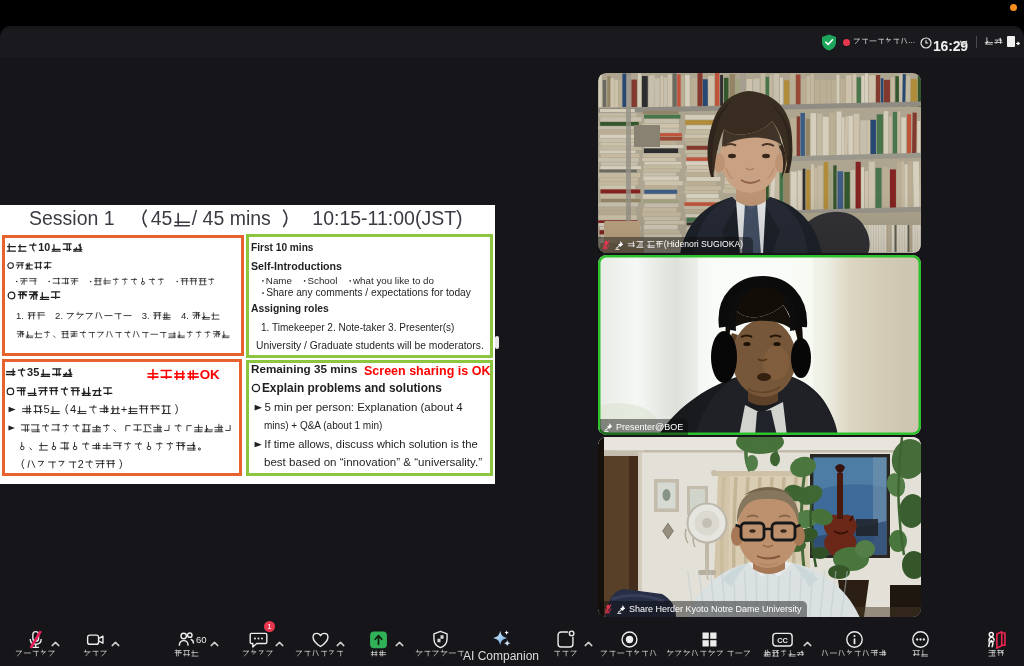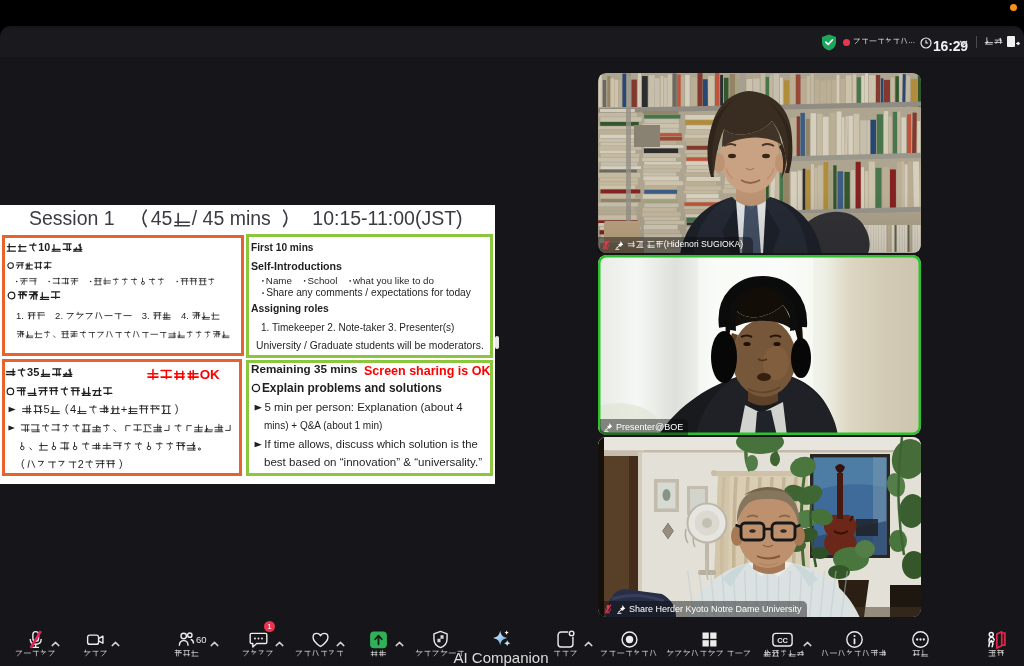--- a/index.html
+++ b/index.html
@@ -825,21 +825,21 @@
           <stop offset="0" stop-color="#e8f4fd"></stop>
           <stop offset="0.5" stop-color="#9ecbf0"></stop>
           <stop offset="1" stop-color="#5e9fd8"></stop>
         </linearGradient>
       </defs>
       <path d="M11.5 3 C12.6 8.2 14.3 10 19.5 11.2 C14.3 12.4 12.6 14.2 11.5 19.4 C10.4 14.2 8.7 12.4 3.5 11.2 C8.7 10 10.4 8.2 11.5 3 Z" fill="url(#spg)"></path>
       <path d="M19.5 13.5 C20 15.8 20.8 16.6 23 17.1 C20.8 17.6 20 18.4 19.5 20.7 C19 18.4 18.2 17.6 16 17.1 C18.2 16.6 19 15.8 19.5 13.5 Z" fill="#cfe6f8"></path>
       <path d="M18.8 2.5 C19.2 4.2 19.8 4.8 21.5 5.2 C19.8 5.6 19.2 6.2 18.8 7.9 C18.4 6.2 17.8 5.6 16.1 5.2 C17.8 4.8 18.4 4.2 18.8 2.5 Z" fill="#fff"></path>
     </svg>
   </div>
-<div style="position:absolute;left:501px;top:649px;width:120px;margin-left:-60px;text-align:center;color:#dcdcdc;font-size:15px">AI Companion</div>
+<div style="position:absolute;left:501px;top:649px;width:120px;margin-left:-60px;text-align:center;color:#dcdcdc;font-size:12px">AI Companion</div>
 <div style="position:absolute;left:552px;top:626px;width:26px;height:26px;display:flex;align-items:center;justify-content:center">
     <svg width="21" height="21" viewBox="0 0 24 24">
       <path d="M14.5 3.5 H7 C4.8 3.5 3.5 4.8 3.5 7 V17 C3.5 19.2 4.8 20.5 7 20.5 H17 C19.2 20.5 20.5 19.2 20.5 17 V9.5" fill="none" stroke="#ececec" stroke-width="1.6" stroke-linecap="round"></path>
       <circle cx="19" cy="5" r="2.6" fill="none" stroke="#ececec" stroke-width="1.6"></circle>
     </svg>
   </div>
 <div style="position:absolute;left:584px;top:633px"><svg width="9" height="6" viewBox="0 0 9 6">
       <path d="M1.2 4.6 L4.5 1.4 L7.8 4.6" fill="none" stroke="#cfcfcf" stroke-width="1.5" stroke-linecap="round" stroke-linejoin="round"></path>
     </svg></div>
 <svg style="position:absolute;left:552.55px;top:649px" width="26.9" height="11">

